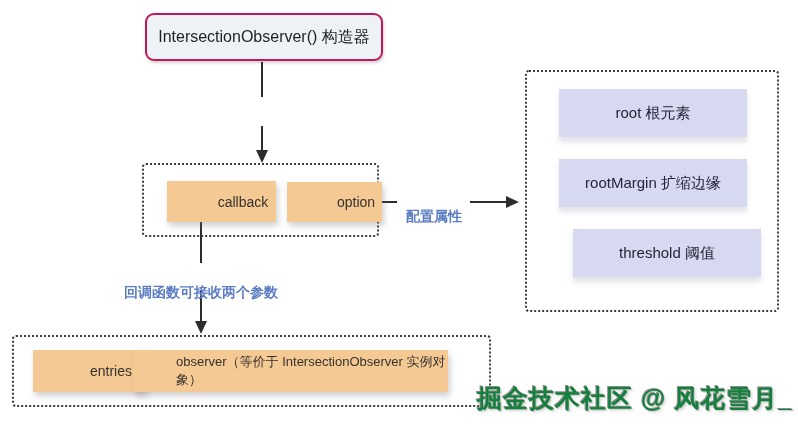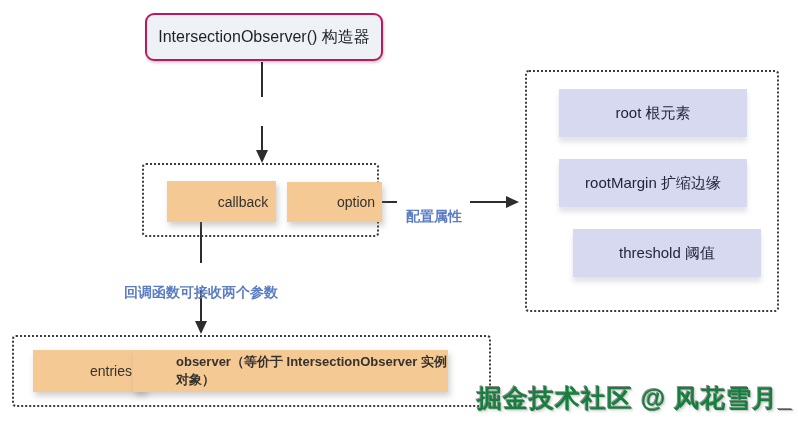--- a/index.html
+++ b/index.html
@@ -54,21 +54,21 @@
     background: var(--orange-box, #f5c994);
     display: flex; align-items: center; justify-content: center;
     font-size: 14px;
     color: #35322d;
     box-shadow: 2px 4px 6px rgba(120,120,120,0.35);
     padding-left: 43px;
   }
   .callback-box { left: 167px; top: 181px; width: 66px;  height: 41px; }
   .option-box   { left: 287px; top: 182px; width: 52px;  height: 40px; }
   .entries-box  { left: 33px;  top: 350px; width: 70px;  height: 42px; font-size: 14px; text-align: center; }
-  .observer-box { left: 133px; top: 350px; width: 272px; height: 42px; font-size: 13px; font-weight: bold; }
+  .observer-box { left: 133px; top: 350px; width: 272px; height: 42px; font-size: 13px; }
 
   .lavender-box {
     position: absolute;
     left: 559px;
     width: 188px; height: 48px;
     background: var(--lavender-box, #d6d9ef);
     display: flex; align-items: center; justify-content: center;
     font-size: 15px;
     color: #23263a;
     box-shadow: 0 5px 5px rgba(100,100,130,0.18);

